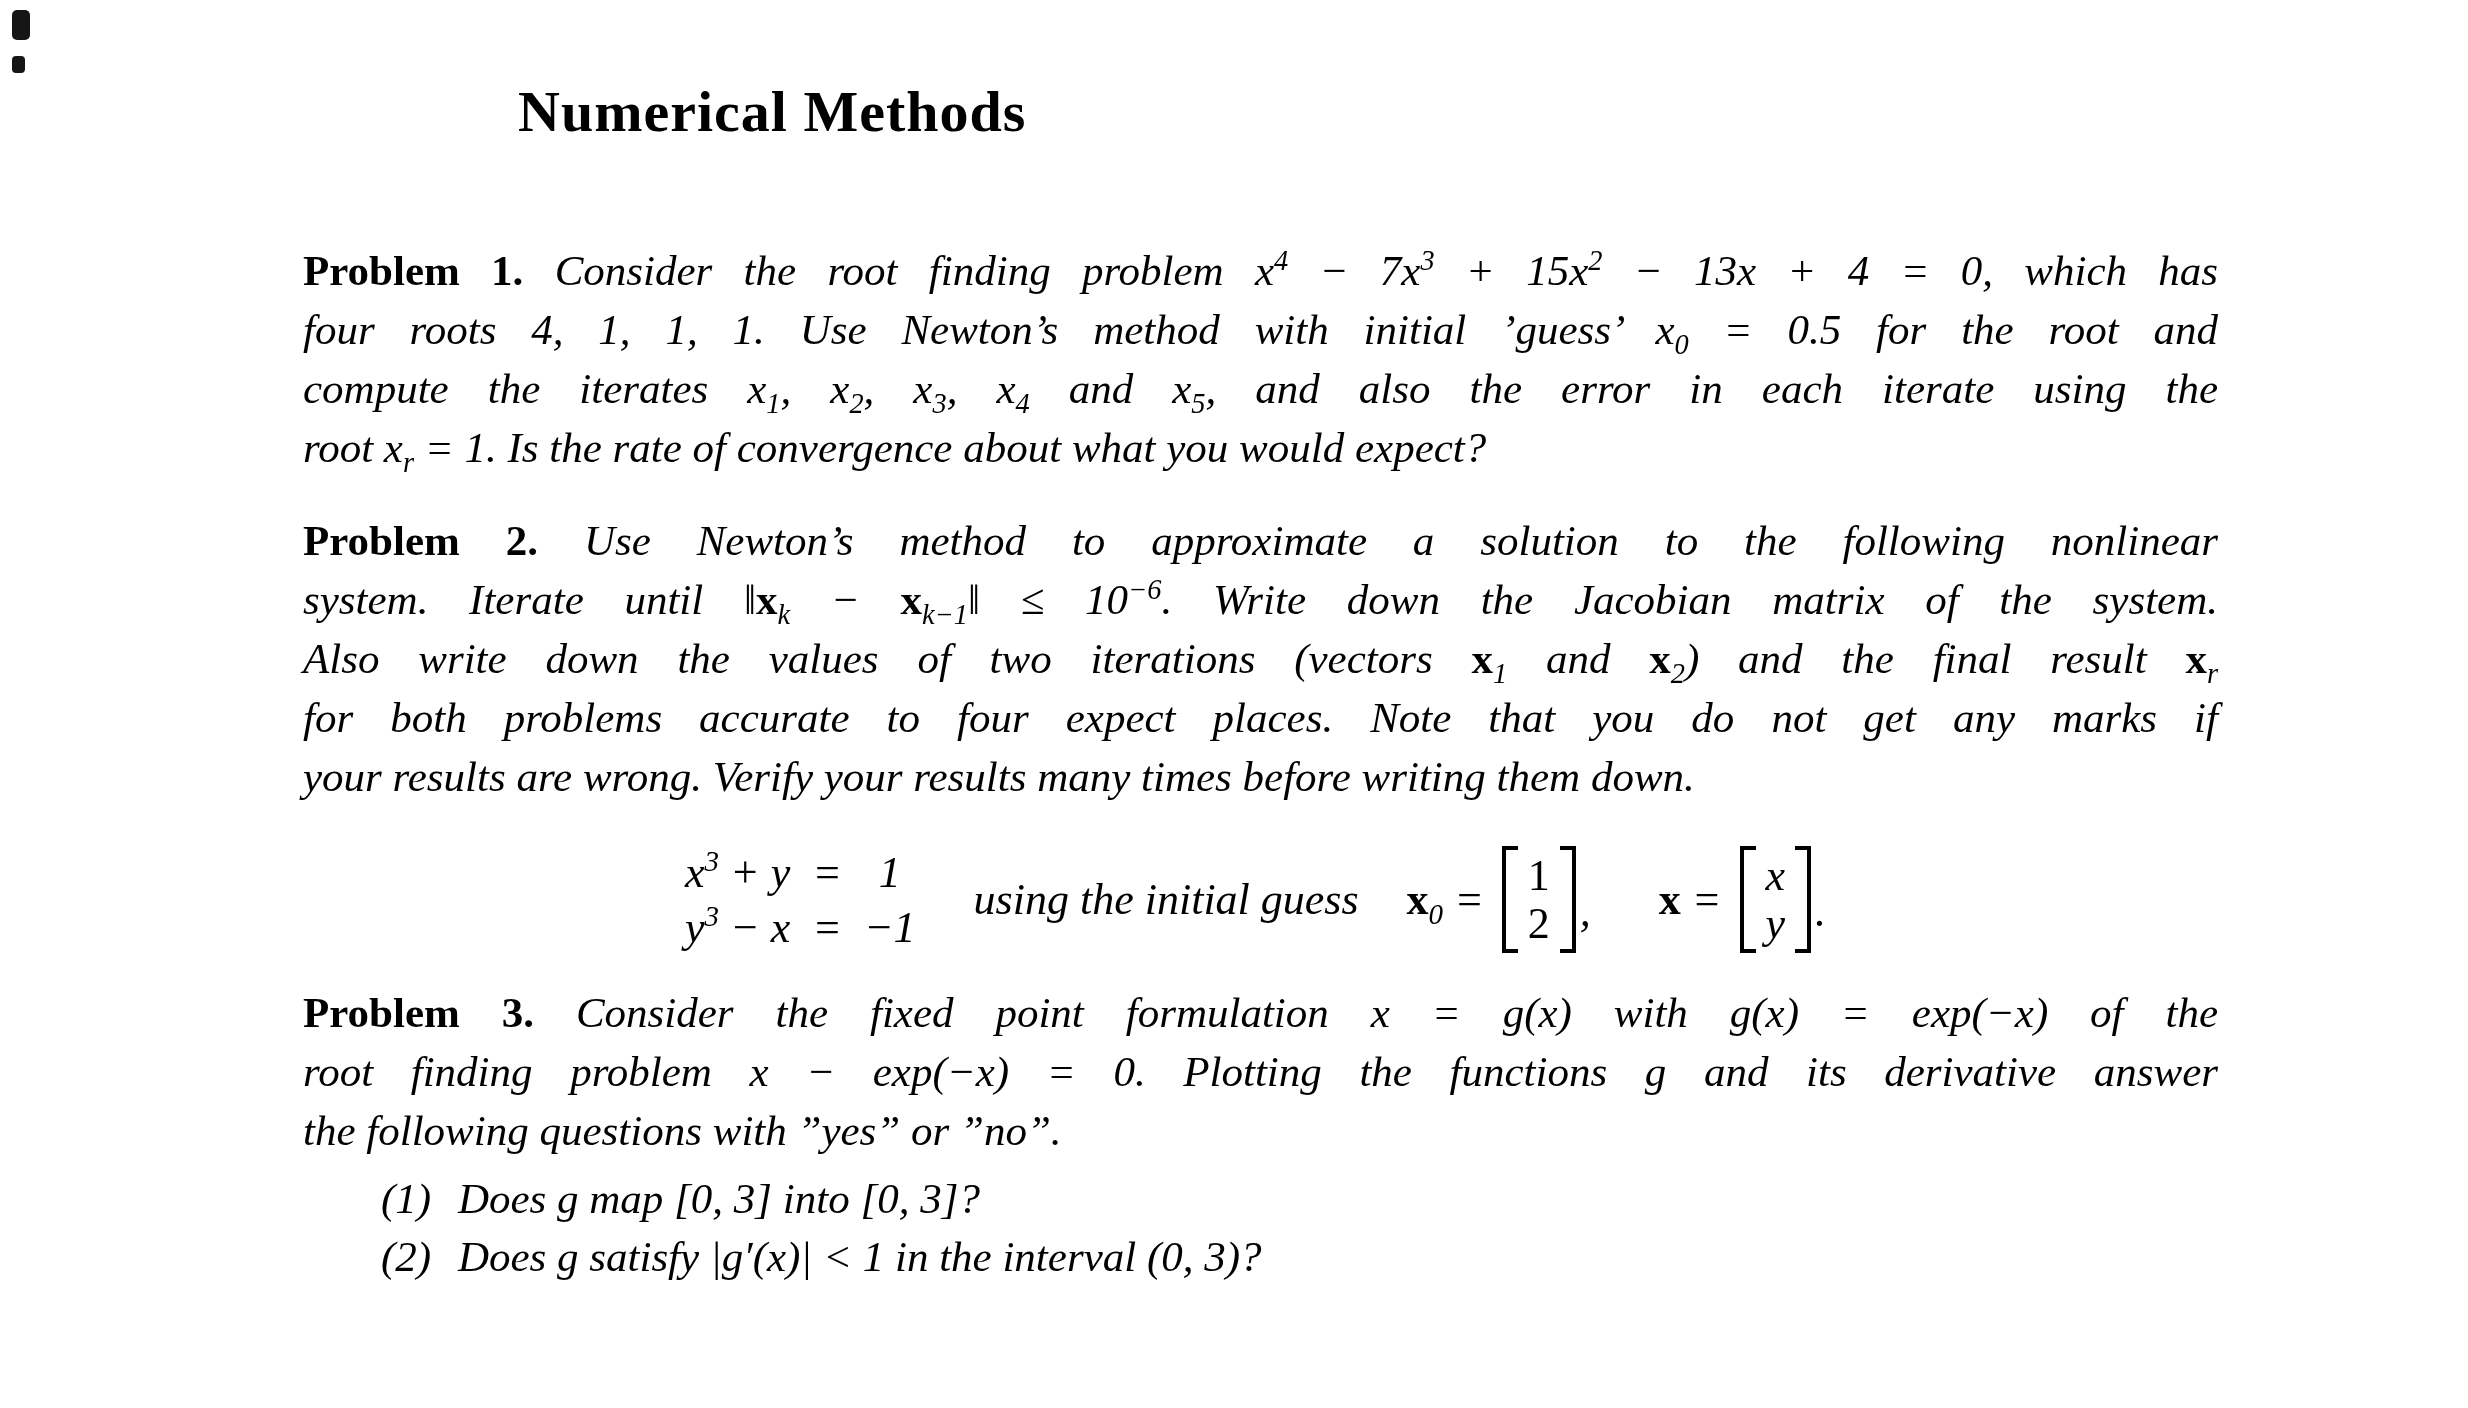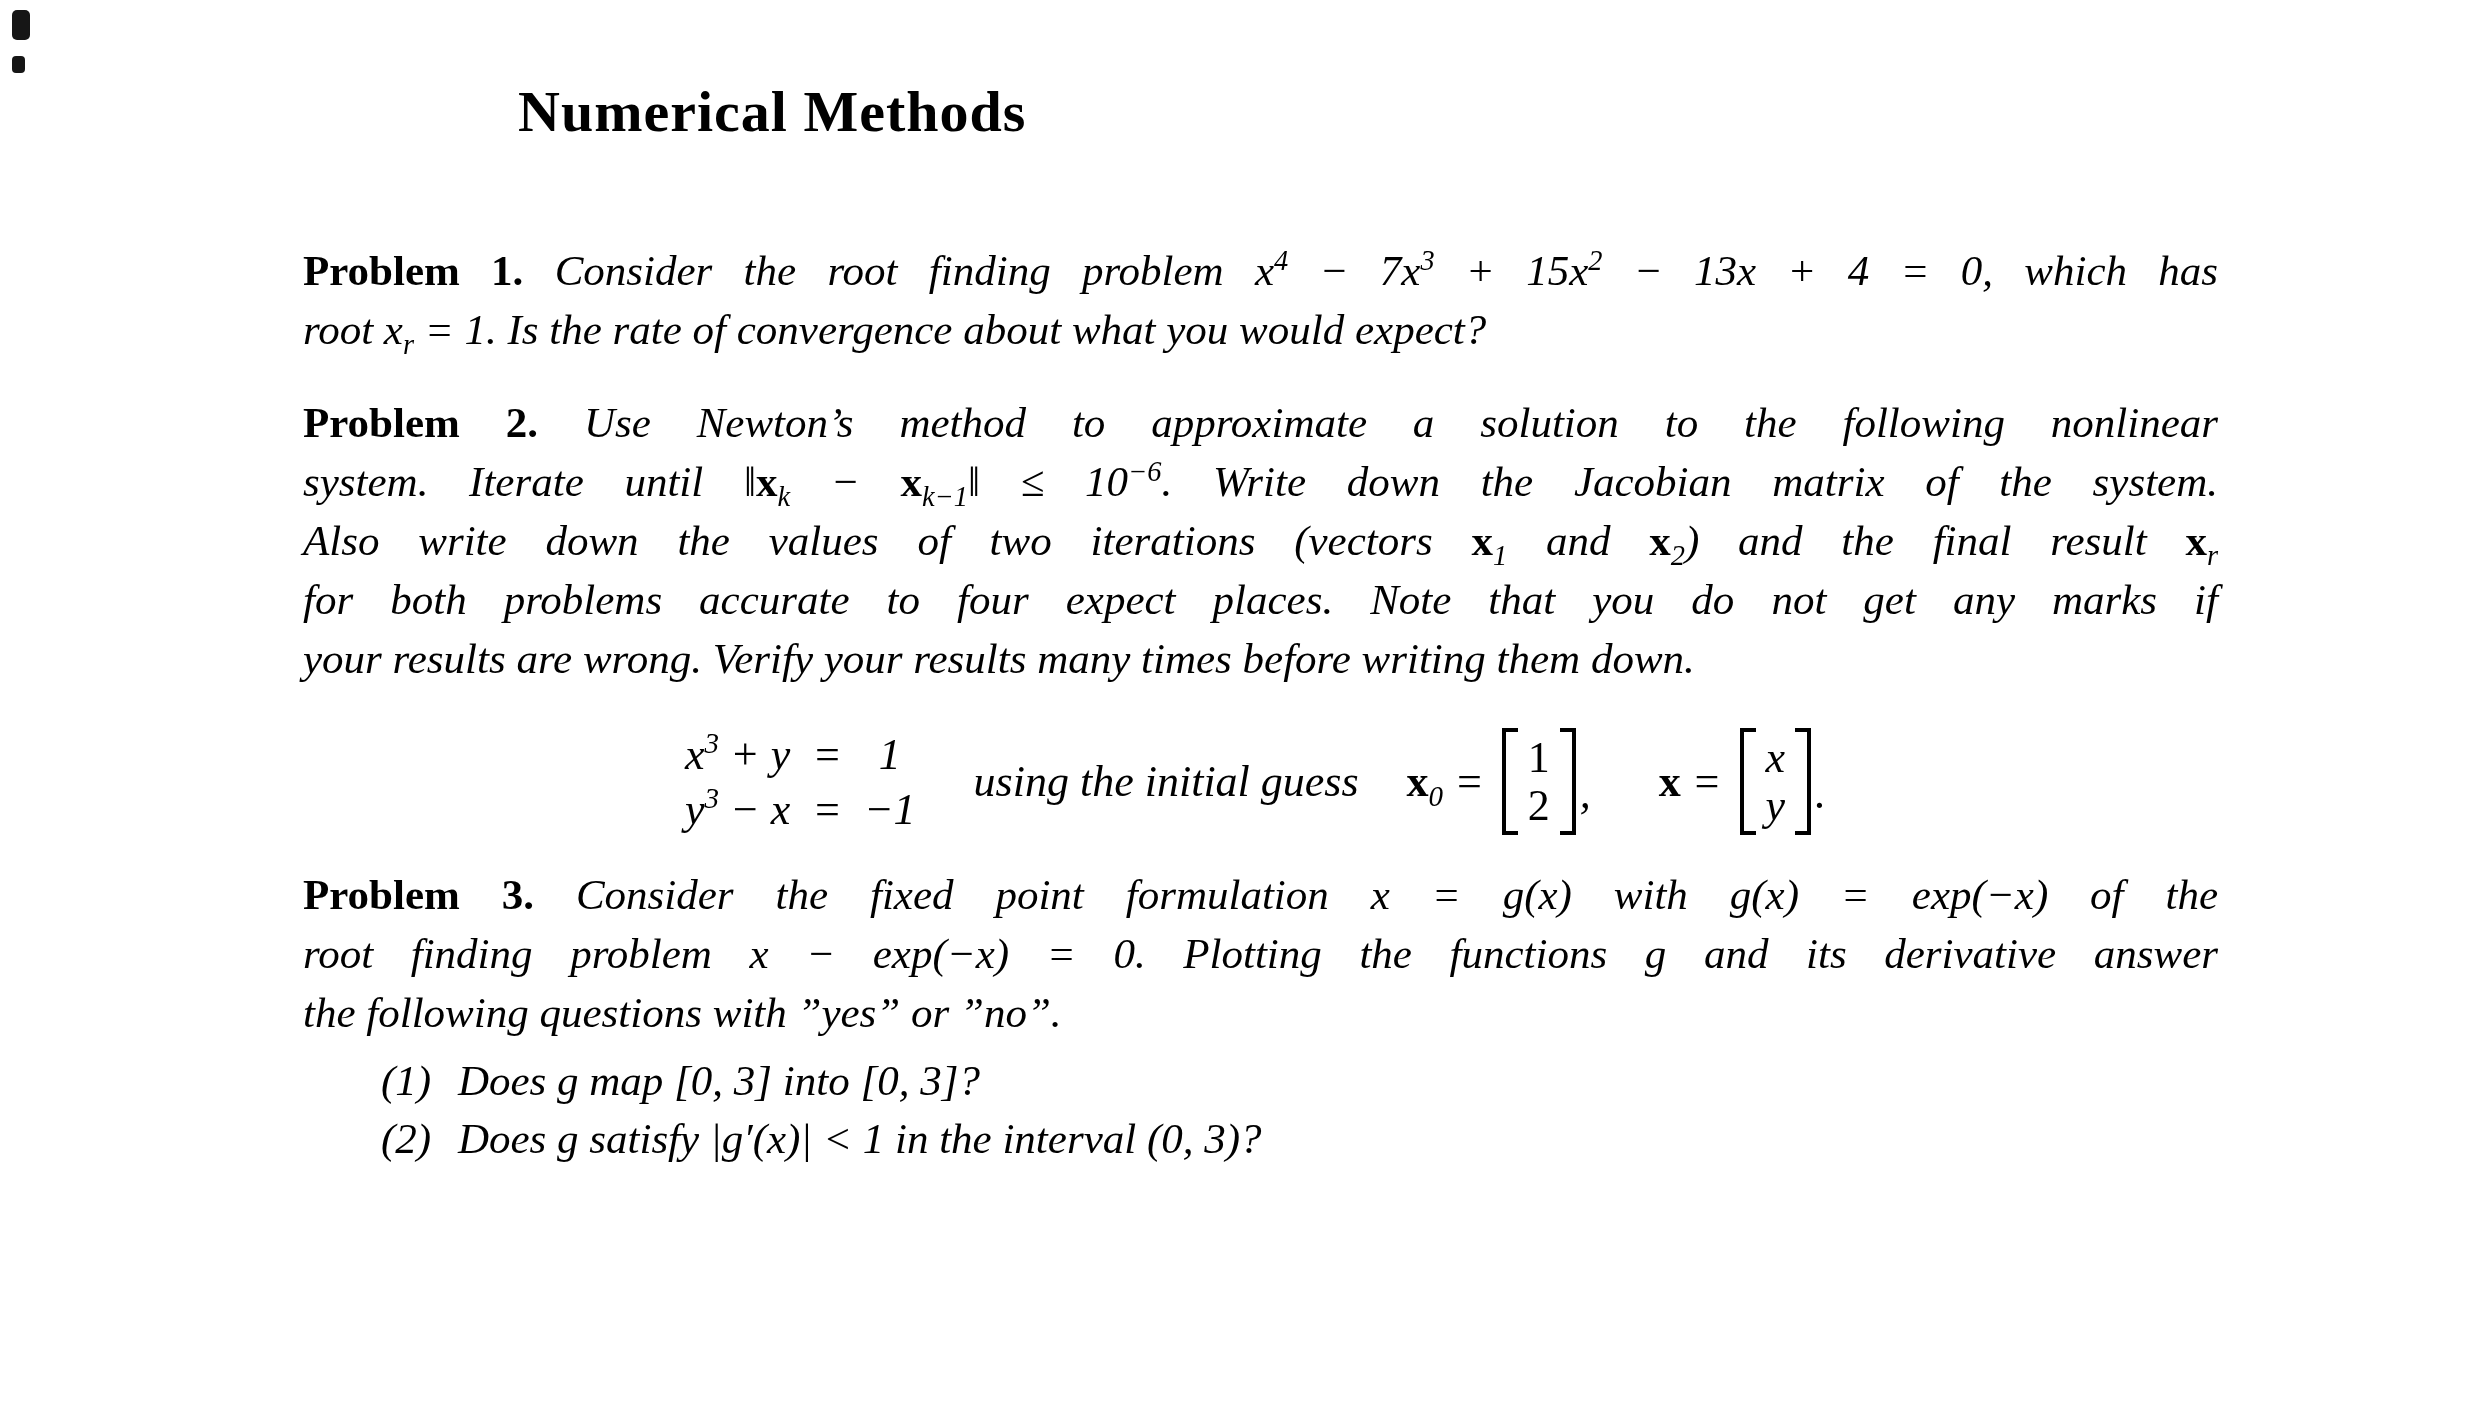--- a/index.html
+++ b/index.html
@@ -77,20 +77,22 @@
 
   <div class="content">
 
     <h1 class="title">Numerical Methods</h1>
 
     <div class="para first-para">
       <div class="pline">
         <span class="plabel">Problem 1.</span>
         <span>Consider the root finding problem x<sup>4</sup> − 7x<sup>3</sup> + 15x<sup>2</sup> − 13x + 4 = 0, which has</span>
       </div>
+      <div class="pline">four roots 4, 1, 1, 1. Use Newton’s method with initial ’guess’ x<sub>0</sub> = 0.5 for the root and</div>
+      <div class="pline">compute the iterates x<sub>1</sub>, x<sub>2</sub>, x<sub>3</sub>, x<sub>4</sub> and x<sub>5</sub>, and also the error in each iterate using the</div>
       <div class="pline last">root x<sub>r</sub> = 1. Is the rate of convergence about what you would expect?</div>
     </div>
 
     <div class="para">
       <div class="pline">
         <span class="plabel">Problem 2.</span>
         <span>Use Newton’s method to approximate a solution to the following nonlinear</span>
       </div>
       <div class="pline">system. Iterate until ‖<b>x</b><sub>k</sub> − <b>x</b><sub>k−1</sub>‖ ≤ 10<sup>−6</sup>. Write down the Jacobian matrix of the system.</div>
       <div class="pline">Also write down the values of two iterations (vectors <b>x</b><sub>1</sub> and <b>x</b><sub>2</sub>) and the final result <b>x</b><sub>r</sub></div>

